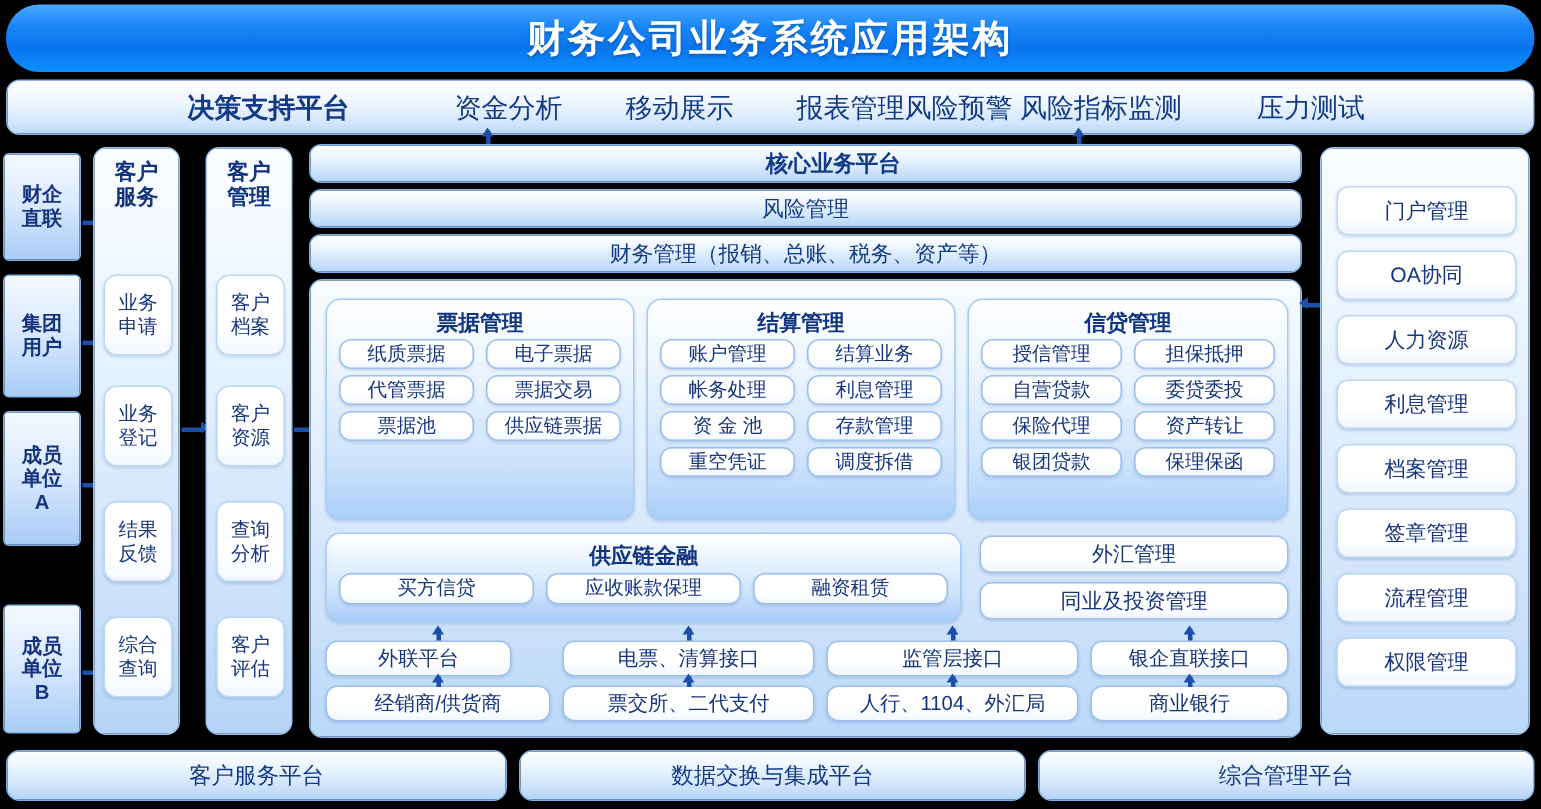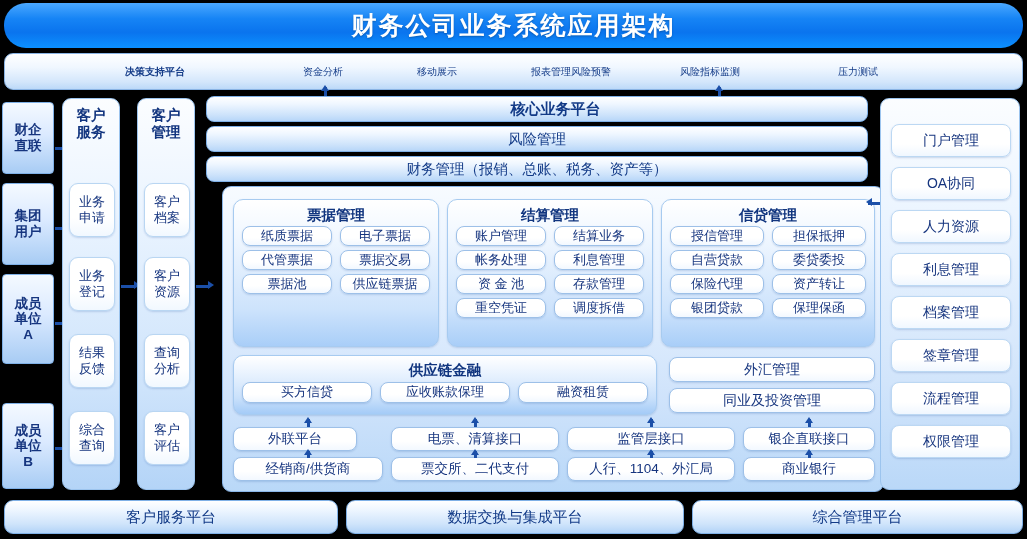--- a/index.html
+++ b/index.html
@@ -42,21 +42,21 @@
   
   #top-nav{
     position:absolute; left:4px; top:53px; width:1019px; height:37px;
     border-radius:9px;
     border:1px solid #8ab4e4;
     background:linear-gradient(to bottom,#ffffff 0%,#f0f7ff 38%,#d3e6fb 80%,#bcd9f8 100%);
     display:flex; align-items:center;
     box-shadow:0 1px 2px rgba(0,0,0,.2);
   }
   #top-nav .nav-item{
-    font-size:10px; color:#123a87; white-space:nowrap;
+    font-size:18px; color:#123a87; white-space:nowrap;
     position:absolute; top:50%; transform:translateY(-50%);
   }
   #top-nav .nav-item.strong{ font-weight:700; }
 
   
   .user-box{
     position:absolute; left:2px; width:52px;
     border:1px solid #7fb0e6; border-radius:4px;
     background:linear-gradient(to bottom,#f4f9ff 0%,#dbeaff 45%,#a8ccf4 100%);
     display:flex;align-items:center;justify-content:center;
@@ -86,21 +86,21 @@
   
   #core-wrap{
     position:absolute; left:206px; top:96px; width:662px; height:396px;
   }
   .core-band{ position:absolute; left:0; width:662px; height:26px; font-size:14.5px; }
   #band-core{ top:0; font-weight:700; font-size:15px;padding-left:37px; }
   #band-risk{ top:30px; }
   #band-fin{ top:60px; }
 
   #core-inner{
-    position:absolute; left:16px; top:90px; width:662px; height:306px;
+    position:absolute; left:0; top:90px; width:662px; height:306px;
     border:1px solid #8ab6e8; border-radius:9px;
     background:linear-gradient(to bottom,#f7fbff 0%,#e9f3ff 25%,#cfe3fb 70%,#b9d8f8 100%);
   }
 
   .mod{
     position:absolute; top:12px; height:148px;
     border:1px solid #a7cbf0; border-radius:10px;
     background:linear-gradient(to bottom,#ffffff 0%,#f0f7ff 25%,#cde3fc 75%,#a9cef8 100%);
     box-shadow:0 1px 2px rgba(30,70,150,.18);
   }

